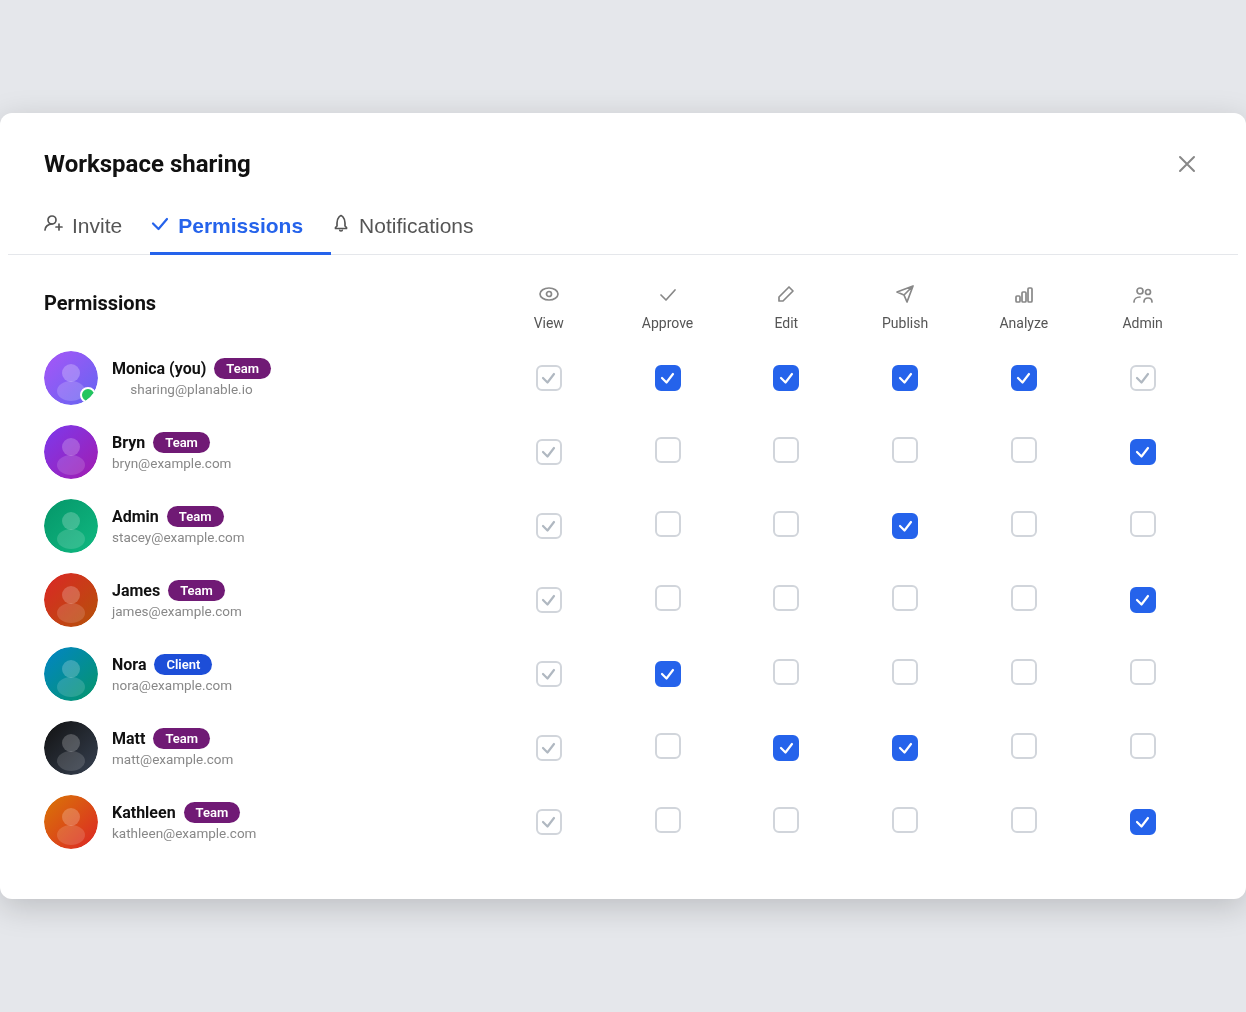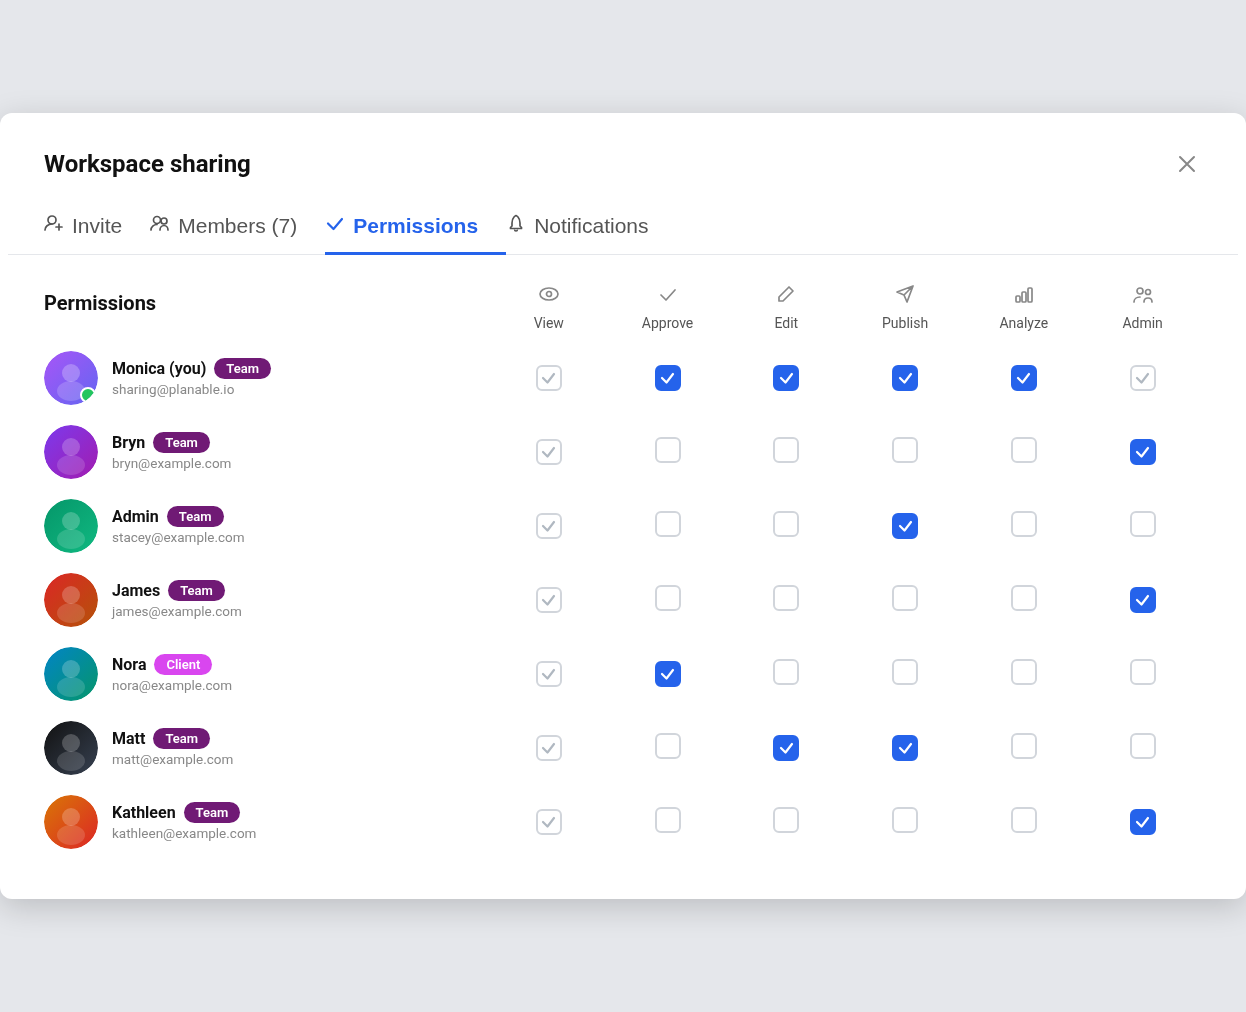--- a/index.html
+++ b/index.html
@@ -119,20 +119,21 @@
     }
     .user-cell {
       display: flex;
       align-items: center;
       gap: 14px;
     }
     .user-info {
       display: flex;
       flex-direction: column;
       gap: 2px;
+      text-align: center;
     }
     .user-name-row {
       display: flex;
       align-items: center;
       gap: 8px;
       flex-wrap: wrap;
     }
     .user-name {
       font-size: 16px;
       font-weight: 700;
@@ -142,21 +143,21 @@
       border-radius: 20px;
       padding: 3px 12px;
       font-size: 13px;
       font-weight: 600;
       color: #fff;
     }
     .badge-team {
       background: #701a75;
     }
     .badge-client {
-      background: #d946ef;
+      background: #1d4ed8;
     }
     .user-email {
       font-size: 13.5px;
       color: #888;
     }
     .checkbox-cell {
       text-align: center;
       vertical-align: middle;
     }
     .cb {
@@ -231,31 +232,20 @@
       <span class="tab-icon">
         <svg width="20" height="20" viewBox="0 0 20 20" fill="none">
           <circle cx="8" cy="7" r="4" stroke="#555" stroke-width="1.7"></circle>
           <path d="M1 17c0-3.314 3.134-6 7-6" stroke="#555" stroke-width="1.7" stroke-linecap="round"></path>
           <path d="M15 11v6M12 14h6" stroke="#555" stroke-width="1.7" stroke-linecap="round"></path>
         </svg>
       </span>
       <span>Invite</span>
     </button>
 
-    <button class="tab">
-      <span class="tab-icon">
-        <svg width="20" height="20" viewBox="0 0 20 20" fill="none">
-          <circle cx="7" cy="7" r="3.5" stroke="#555" stroke-width="1.7"></circle>
-          <path d="M1 17c0-3 2.686-5.5 6-5.5" stroke="#555" stroke-width="1.7" stroke-linecap="round"></path>
-          <circle cx="14" cy="8" r="3" stroke="#555" stroke-width="1.7"></circle>
-          <path d="M10 17c0-2.5 1.79-4.5 4-4.5s4 2 4 4.5" stroke="#555" stroke-width="1.7" stroke-linecap="round"></path>
-        </svg>
-      </span>
-      <span>Members (7)</span>
-    </button>
 
     <button class="tab active">
       <span class="tab-icon">
         <svg width="20" height="20" viewBox="0 0 20 20" fill="none">
           <path d="M3 10.5L8.5 16L17 6" stroke="#2563eb" stroke-width="2.2" stroke-linecap="round" stroke-linejoin="round"></path>
         </svg>
       </span>
       <span>Permissions</span>
     </button>
 

